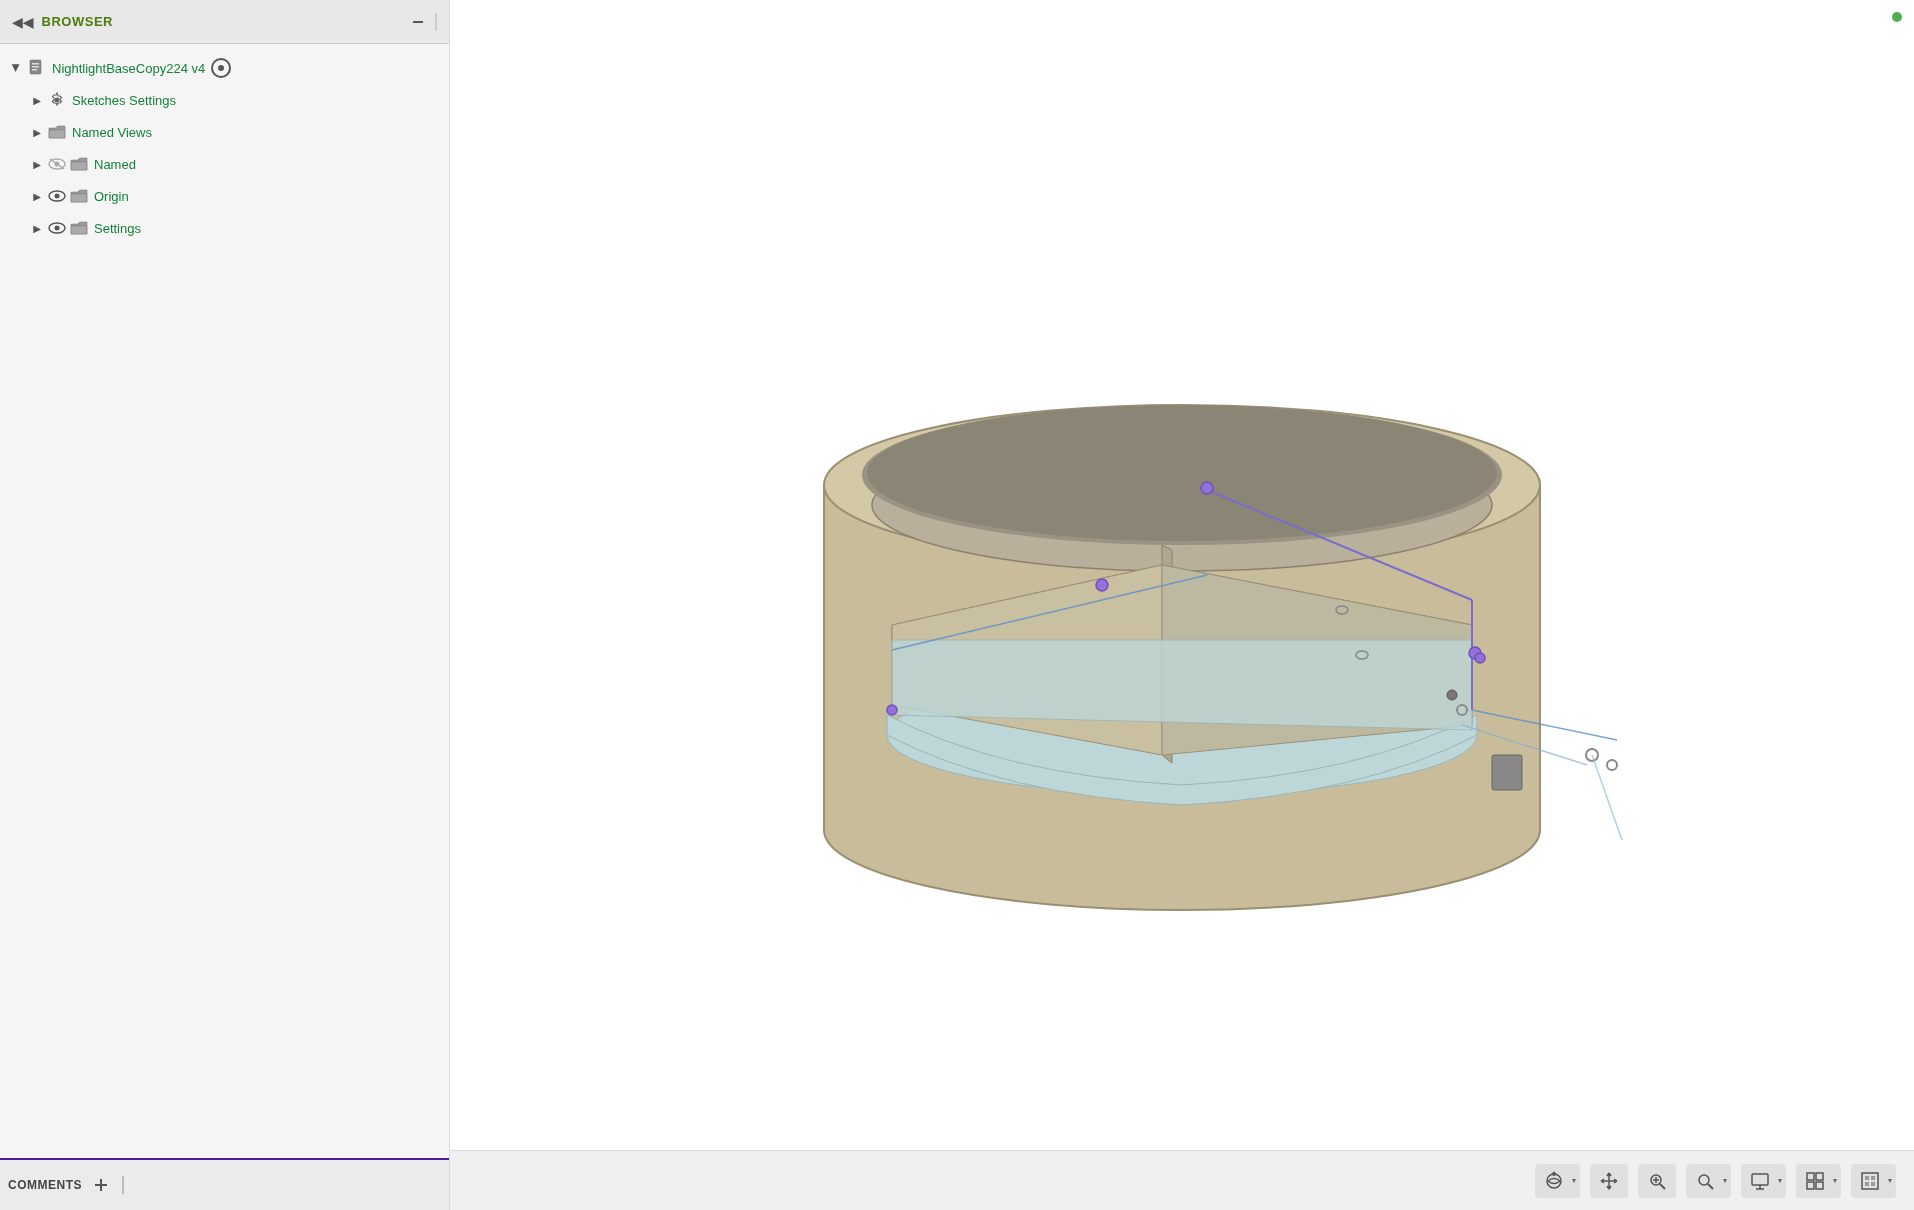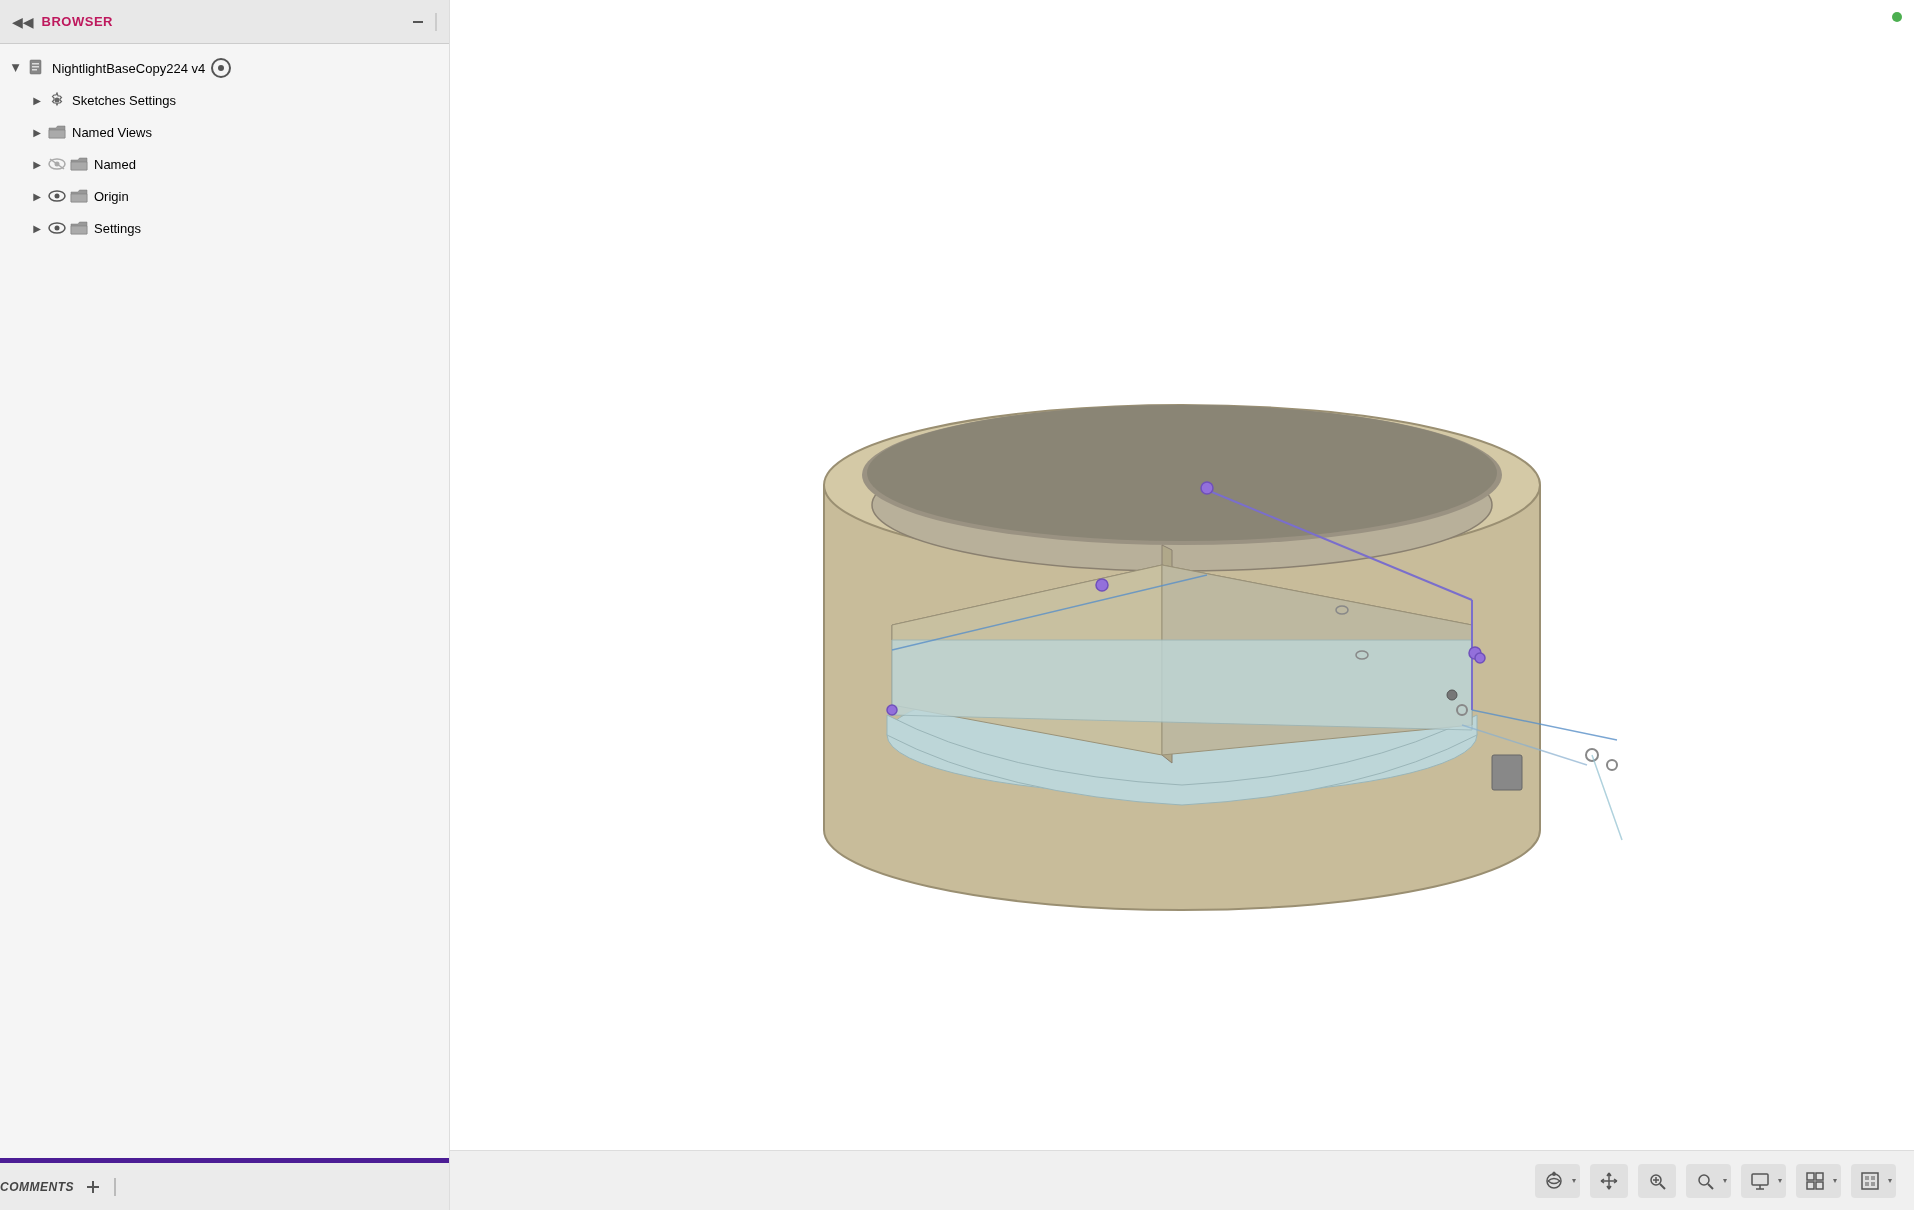--- a/index.html
+++ b/index.html
@@ -35,21 +35,21 @@
 
     .back-arrow {
       font-size: 14px;
       color: #555;
       cursor: pointer;
     }
 
     .browser-title {
       font-size: 13px;
       font-weight: 600;
-      color: #be185d;
+      color: #4d7c0f;
       flex: 1;
       letter-spacing: 0.5px;
     }
 
     .panel-controls {
       display: flex;
       align-items: center;
       gap: 6px;
     }
 
@@ -132,21 +132,21 @@
       width: 22px;
       height: 22px;
       display: flex;
       align-items: center;
       justify-content: center;
       flex-shrink: 0;
     }
 
     .item-label {
       font-size: 13px;
-      color: #000000;
+      color: #15803d;
       margin-left: 4px;
     }
 
     .root-badge {
       width: 20px;
       height: 20px;
       border: 2px solid #555;
       border-radius: 50%;
       display: flex;
       align-items: center;
@@ -365,21 +365,21 @@
         <svg width="18" height="16" viewBox="0 0 18 16">
           <path d="M1 4h7l1.5-2H17v12H1z" fill="#999" stroke="#777" stroke-width="0.5"></path>
           <path d="M1 6h16v8H1z" fill="#aaa" stroke="#777" stroke-width="0.5"></path>
         </svg>
       </div>
       <span class="item-label">Settings</span>
     </div>
 
   </div>
 
-  <div style="border-top: 5px solid #4c1d95; height: 52px; display: flex; align-items: center; padding: 0 0; gap: 8px; background: #ebebeb; font-style: italic;">
+  <div style="border-top: 2px solid #4c1d95; height: 52px; display: flex; align-items: center; padding: 0 8px; gap: 8px; background: #ebebeb;">
     <span style="font-size: 12px; font-weight: 600; color: #444; letter-spacing: 0.5px;">COMMENTS</span>
     <button class="add-comment-btn">
       <svg width="16" height="16" viewBox="0 0 16 16">
         <rect x="7" y="2" width="2" height="12" fill="#555"></rect>
         <rect x="2" y="7" width="12" height="2" fill="#555"></rect>
       </svg>
     </button>
     <div style="width:2px; height:18px; background:#bbb; margin-left:2px;"></div>
   </div>
 </div>

